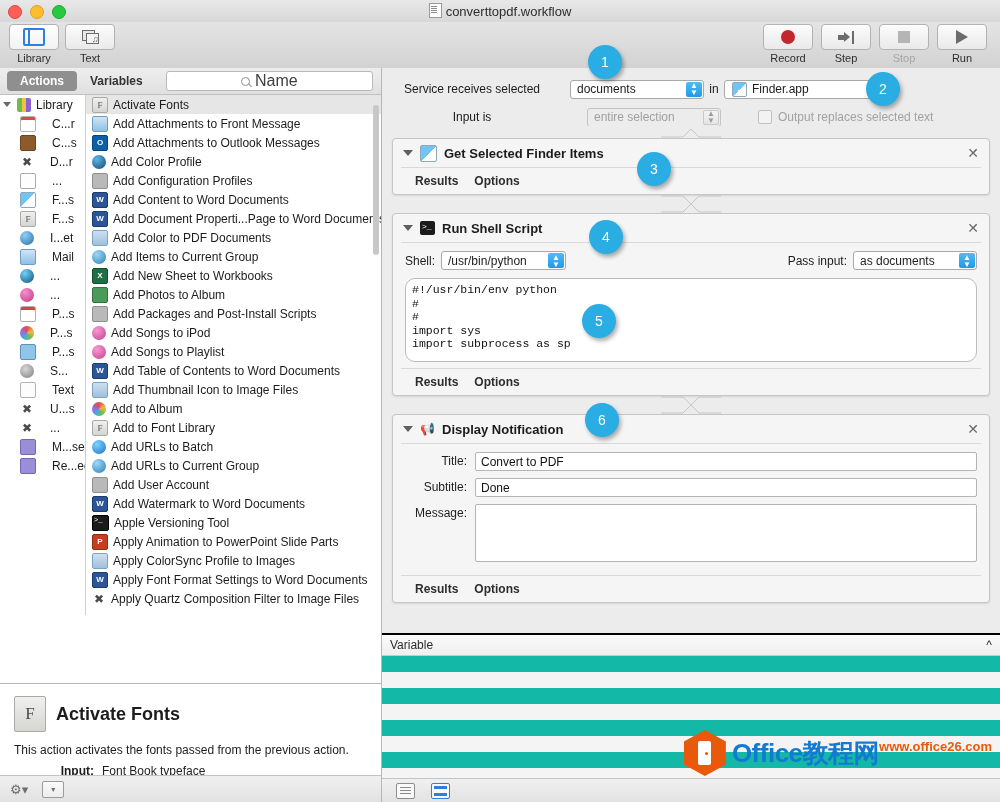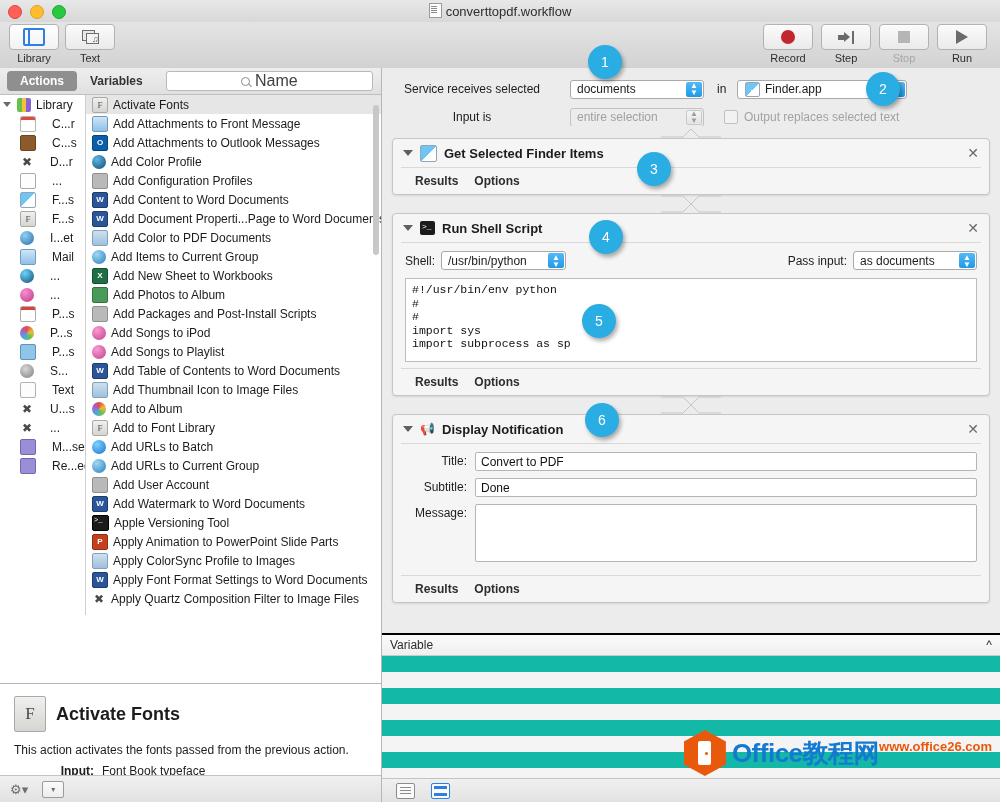--- a/index.html
+++ b/index.html
@@ -219,21 +219,21 @@
   .act-sep { height: 1px; background: #d9d9d9; margin: 0 8px; }
   .act-foot { display: flex; align-items: center; gap: 16px; height: 26px; padding-left: 22px; }
   .foot-link { font-size: 12px; font-weight: bold; color: #2d2d2d; cursor: default; }
   .act-body { padding: 8px 12px 6px 12px; }
 
   .connector { height: 18px; position: relative; }
   .connector svg { position: absolute; left: 50%; transform: translateX(-50%); top: 0; }
 
   .row-flex { display: flex; align-items: center; }
   .code-area {
-    margin-top: 8px; background: #ffffff; border: 1px solid #bcbcbc; border-radius: 0;
+    margin-top: 8px; background: #ffffff; border: 1px solid #bcbcbc; border-radius: 10px;
     height: 84px; padding: 4px 6px; box-sizing: border-box;
     font-family: "Liberation Mono", monospace; font-size: 11.5px; color: #111;
     line-height: 13.5px; white-space: pre; overflow: hidden;
   }
   .field-row { display: flex; align-items: flex-start; margin-bottom: 7px; }
   .field-label { width: 62px; text-align: right; padding-right: 8px; font-size: 12px; flex:none; padding-top:2px;}
   .text-field {
     flex: 1; height: 19px; background: #fff; border: 1px solid #b5b5b5; border-radius: 2px;
     font-size: 12px; padding: 0 5px; line-height: 18px; box-sizing: border-box; color:#111;
   }
@@ -603,28 +603,28 @@
 
   <div class="right-pane">
 
     <div class="svc-bar">
       <div class="svc-row" style="padding-top:8px;">
         <div class="svc-label" style="width:180px;">Service receives selected</div>
         <div class="sel-ctrl" style="width:134px; margin-left:8px;">
           <span>documents</span>
           <span class="stepper">▲<br>▼</span>
         </div>
-        <div class="svc-label" style="width:20px;text-align:left;padding-left:13px;">in</div>
+        <div class="svc-label" style="width:20px;text-align:center;">in</div>
         <div class="sel-ctrl" style="width:170px;">
           <span class="finder-mini"></span>
           <span>Finder.app</span>
           <span class="stepper">▲<br>▼</span>
         </div>
       </div>
-      <div class="svc-row" style="padding-top:2px;">
+      <div class="svc-row" style="padding-top:2px;gap:17px;">
         <div class="svc-label" style="width:180px;">Input is</div>
         <div class="sel-ctrl dim" style="width:134px; margin-left:8px;">
           <span>entire selection</span>
           <span class="stepper dim">▲<br>▼</span>
         </div>
         <div style="display:flex;align-items:center;margin-left:20px;">
           <span class="chk"></span>
           <span style="color:#a2a2a2;font-size:12px;">Output replaces selected text</span>
         </div>
       </div>

